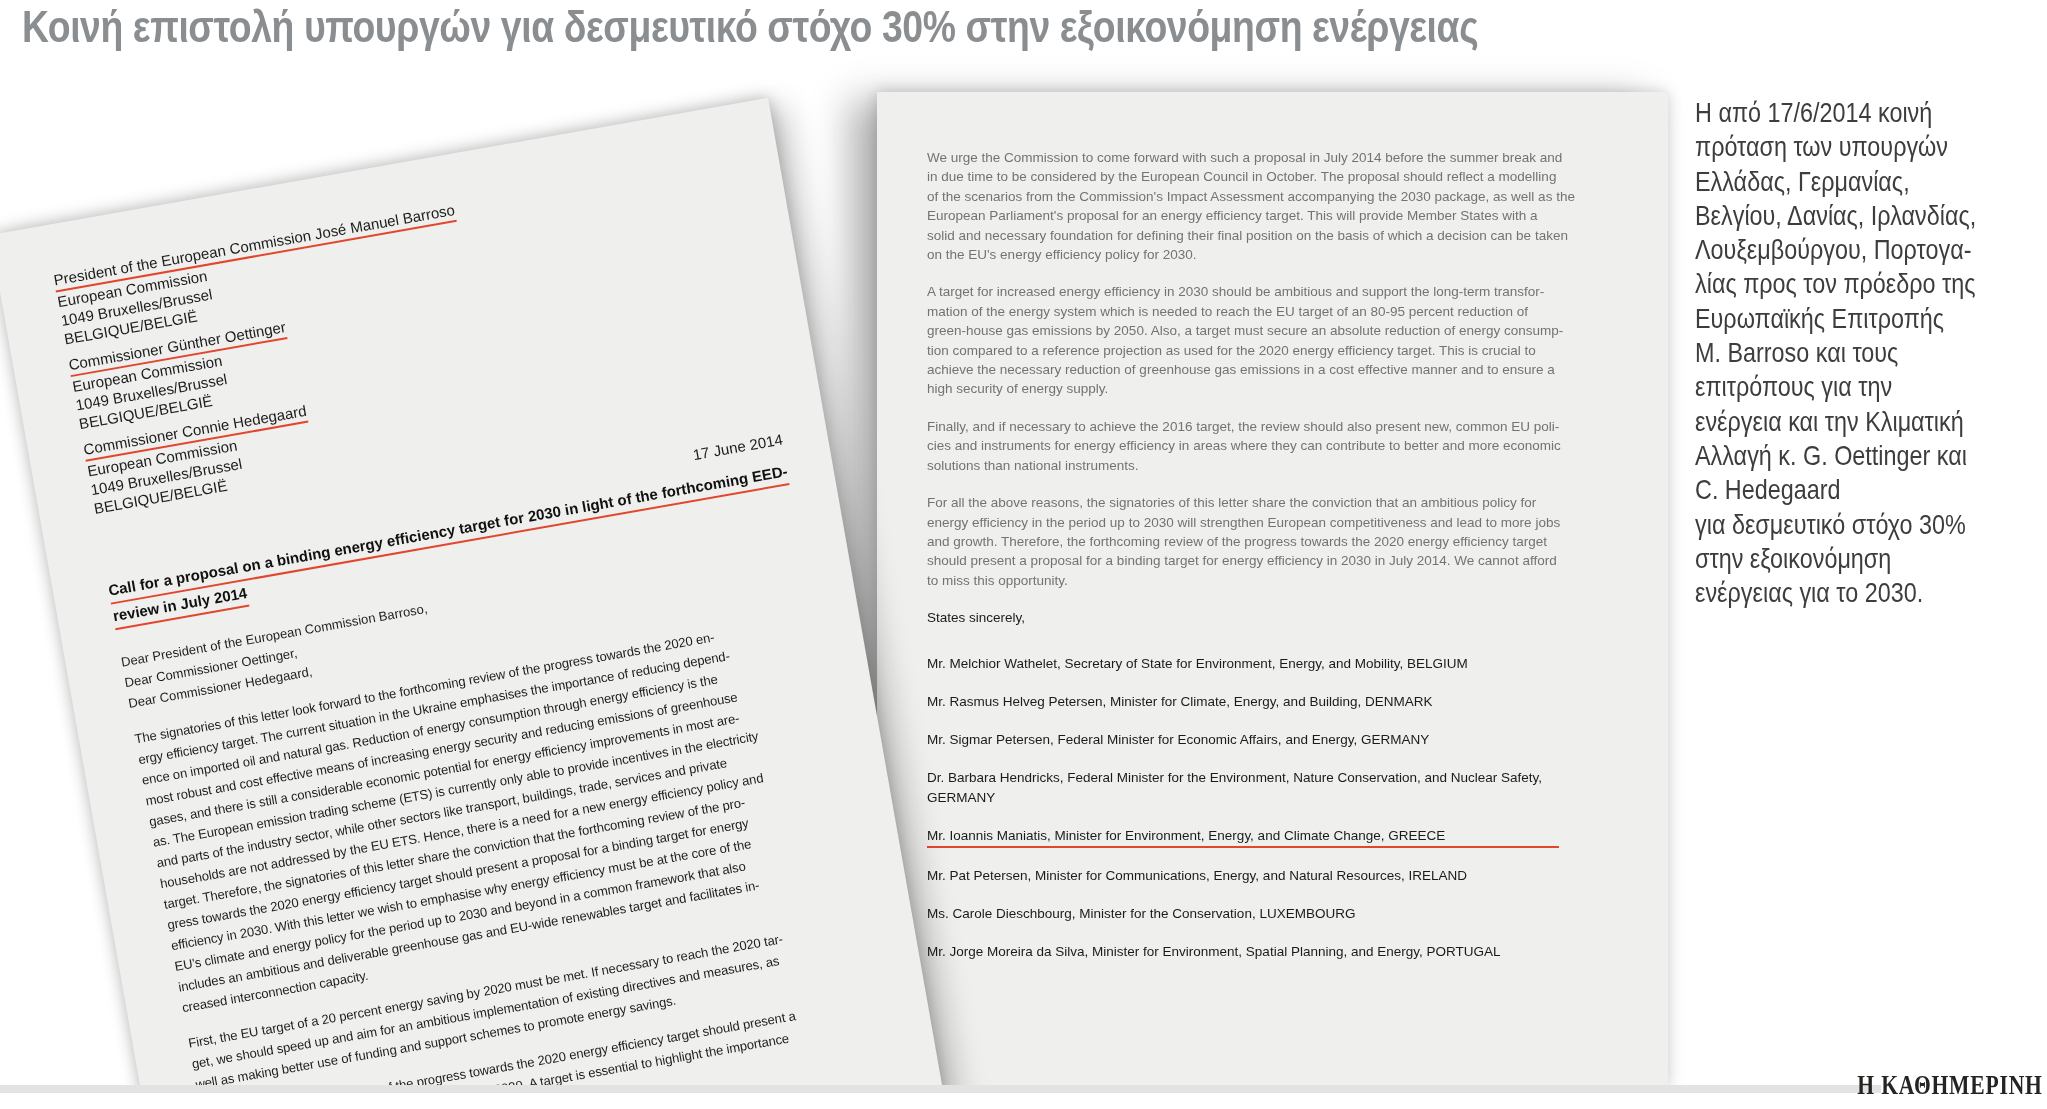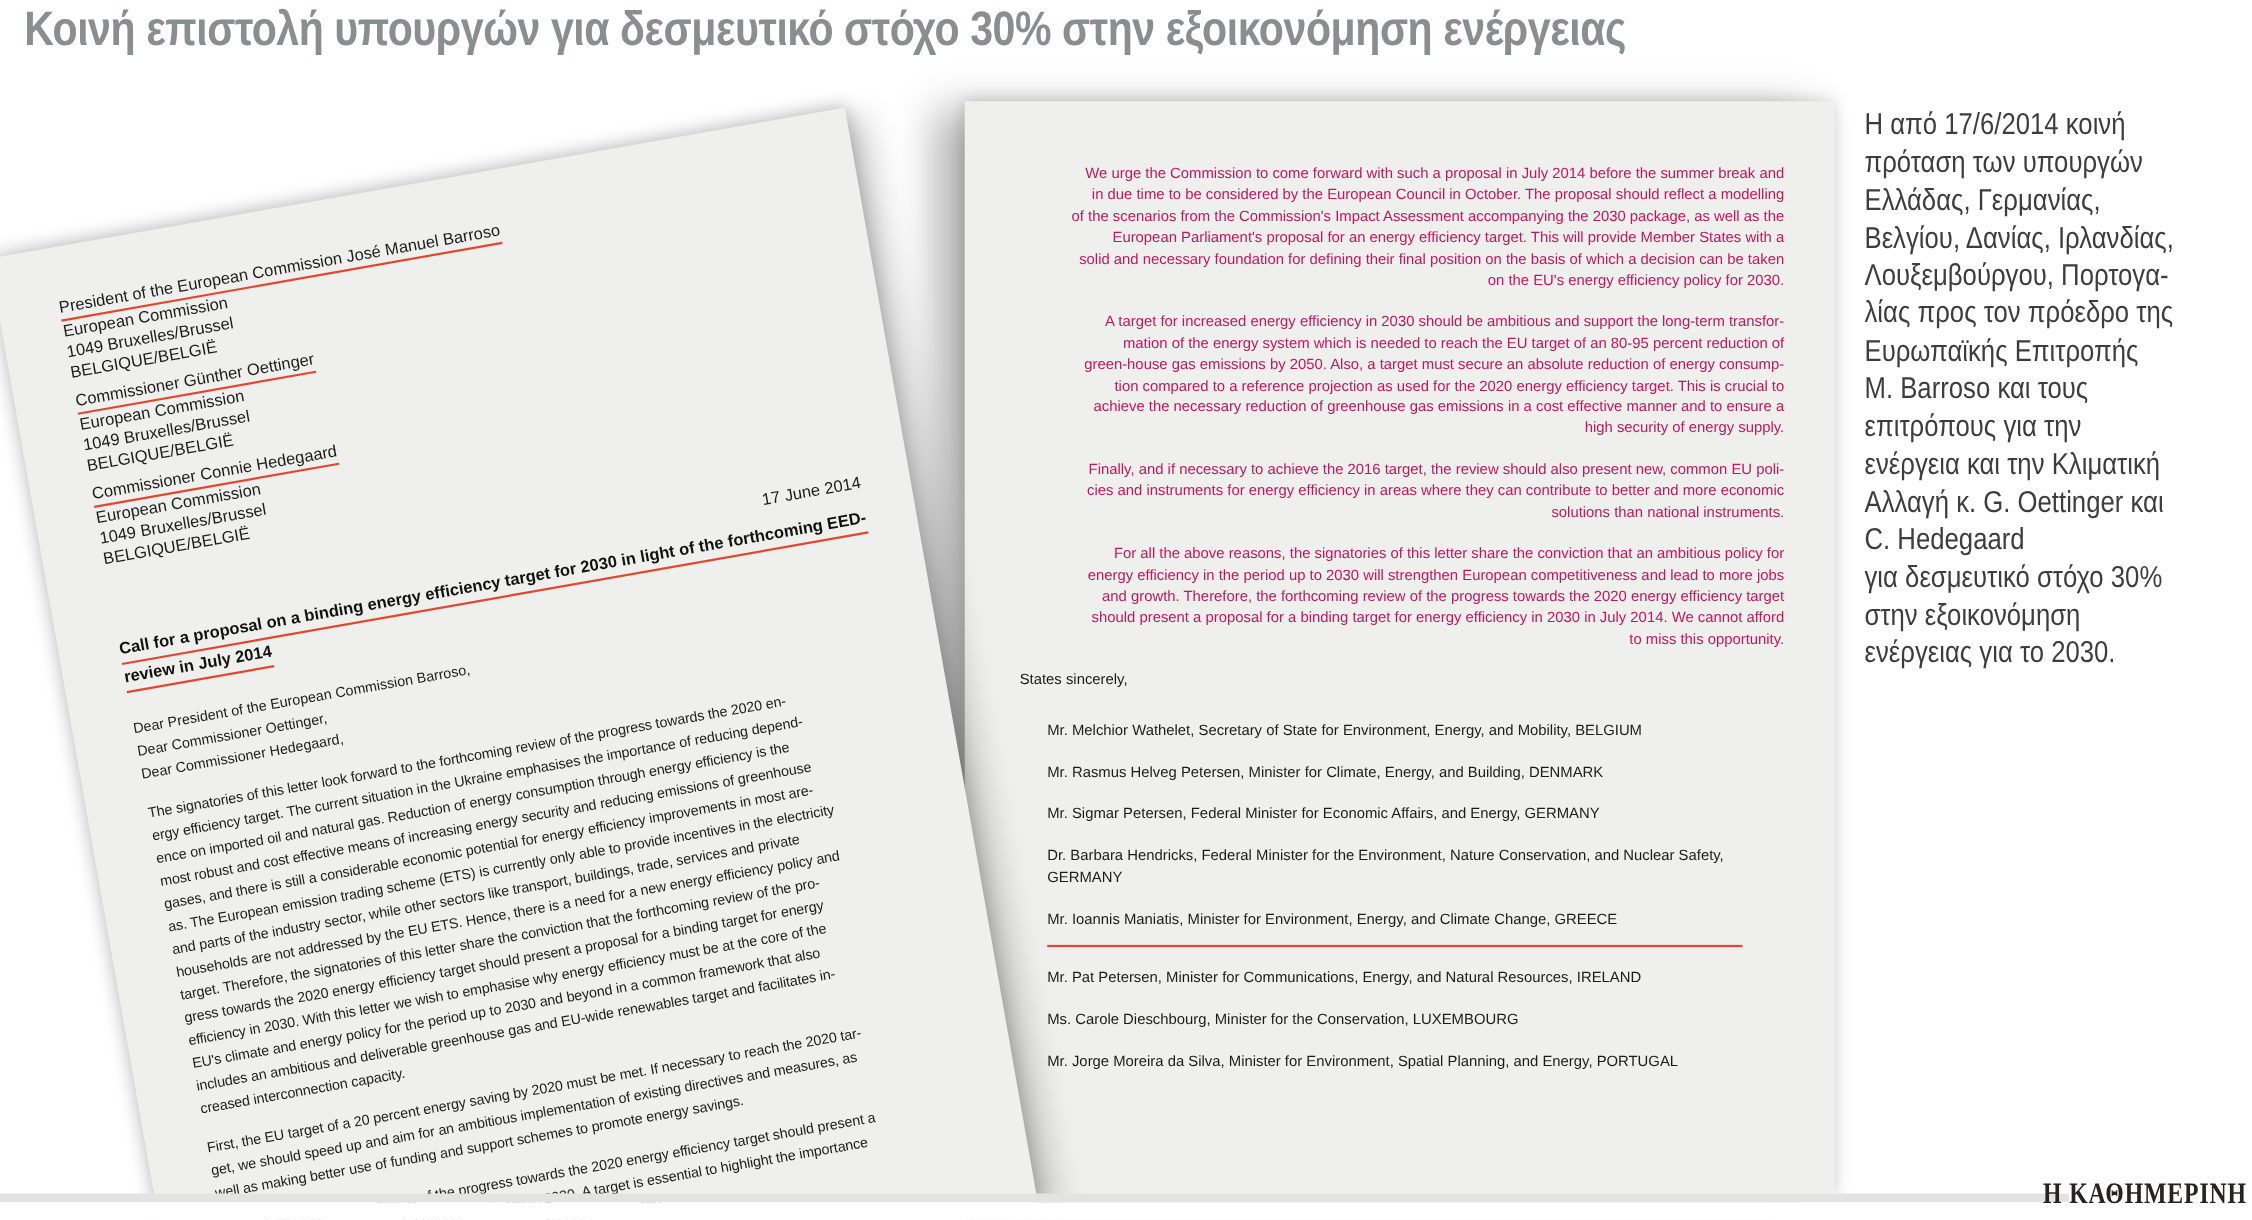--- a/index.html
+++ b/index.html
@@ -28,26 +28,26 @@
   }
   .addr{font-size:15px;line-height:19px;color:#1c1c1c;margin-bottom:7px;}
   .addr .name{display:inline-block;border-bottom:2px solid #e2472e;padding-bottom:1px;}
   .date-line{position:absolute;top:330px;left:55px;width:690px;text-align:right;
     font-size:15px;color:#1c1c1c;}
   .subject{margin-top:62px;font-size:15px;font-weight:bold;line-height:23px;color:#111111;}
   .subject .redline{display:inline-block;border-bottom:2px solid #e2472e;padding-bottom:1px;}
   .salutation{margin-top:22px;font-size:13px;line-height:21px;white-space:pre-line;color:#1c1c1c;}
   .para{margin-top:15px;font-size:13px;line-height:21px;white-space:pre-line;
     color:#1c1c1c;letter-spacing:-0.1px;width:700px;}
-  .rp-para{font-size:13.5px;line-height:19.4px;margin:0 0 18px 0;white-space:pre-line;color:#be185d;text-align:right;}
+  .rp-para{font-size:13.5px;line-height:19.4px;margin:0 0 18px 0;white-space:pre-line;color:#737373;}
   .closing{font-size:13.5px;line-height:19.4px;margin:0 0 26px 0;color:#1b1b1b;}
-  .sig{font-size:13.5px;line-height:20px;margin-bottom:18px;color:#1b1b1b;white-space:pre-line;margin-left:25px;}
+  .sig{font-size:13.5px;line-height:20px;margin-bottom:18px;color:#1b1b1b;white-space:pre-line;}
   .sig .sig-text{display:inline;}
   .sig.highlight .sig-text{display:inline-block;min-width:632px;
-    border-bottom:2px solid #e2472e;padding-bottom:13px;}
+    border-bottom:2px solid #e2472e;padding-bottom:0;}
   .sidebar{
     position:absolute;left:1695px;top:96px;width:400px;
     font-size:27.5px;line-height:34.3px;color:#3d3d3d;
     white-space:pre-line;transform:scaleX(0.85);transform-origin:left top;
   }
   .bottom-bar{position:absolute;left:0;top:1085px;width:1881px;height:8px;background:#e3e3e1;z-index:6;}
   .bottom-mask{position:absolute;left:0;top:1093px;width:2047px;height:16px;background:#ffffff;z-index:6;}
   .logo{
     position:absolute;top:1070px;right:4px;z-index:7;
     font-family:"Liberation Serif", serif;font-weight:bold;font-size:27px;

